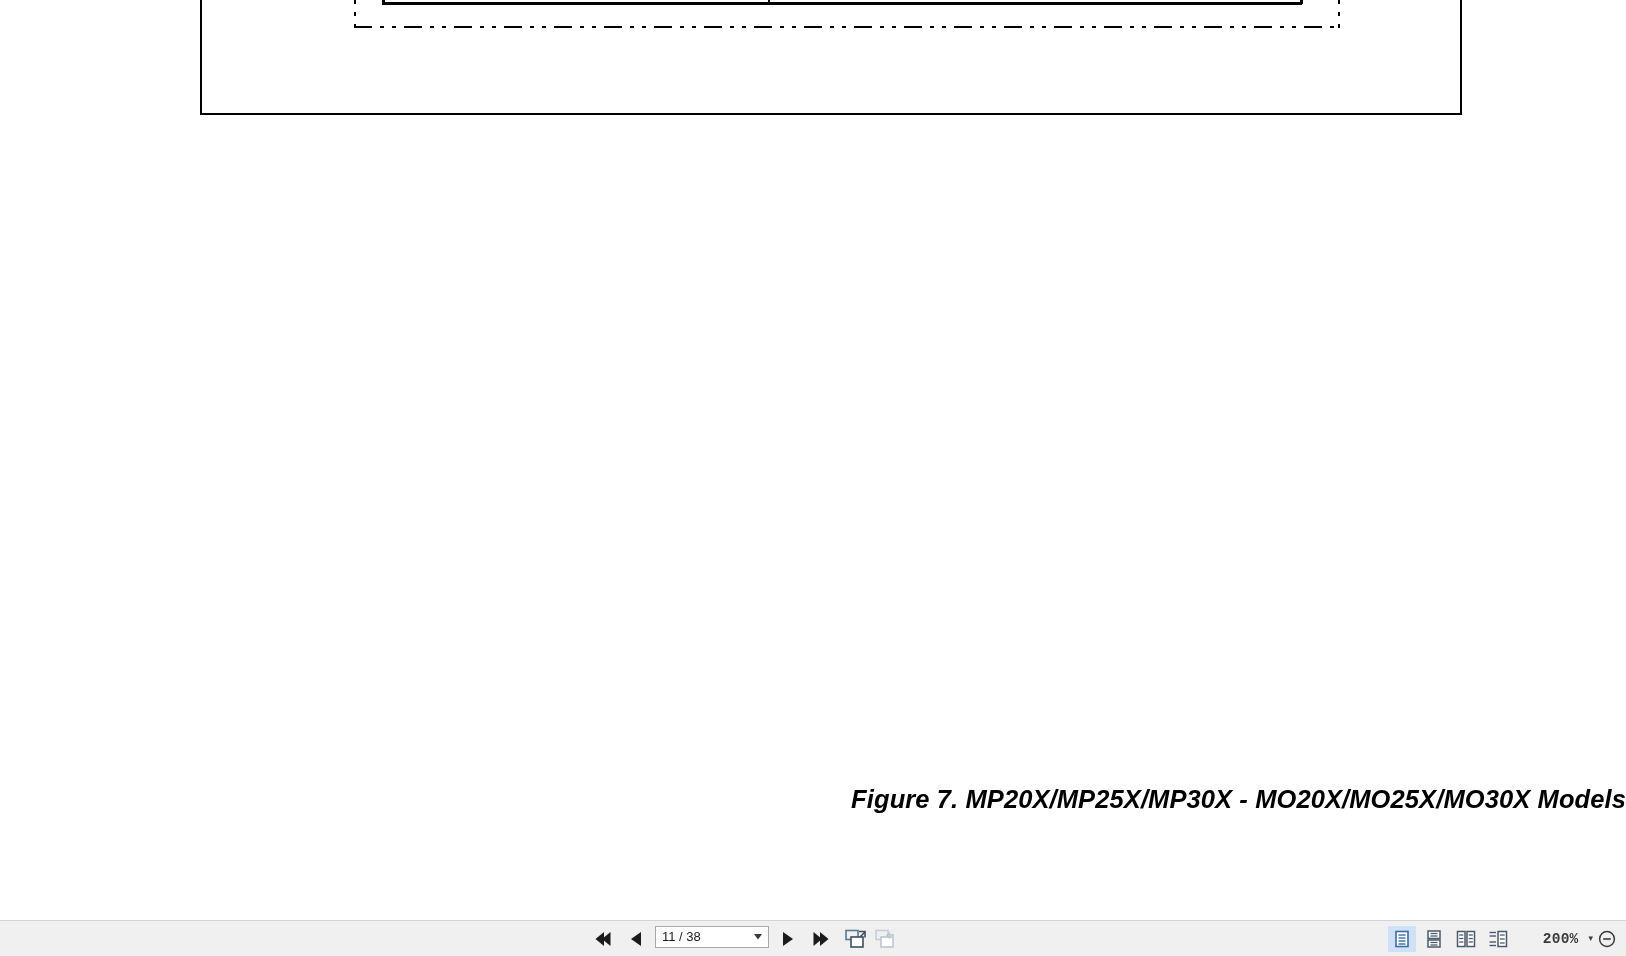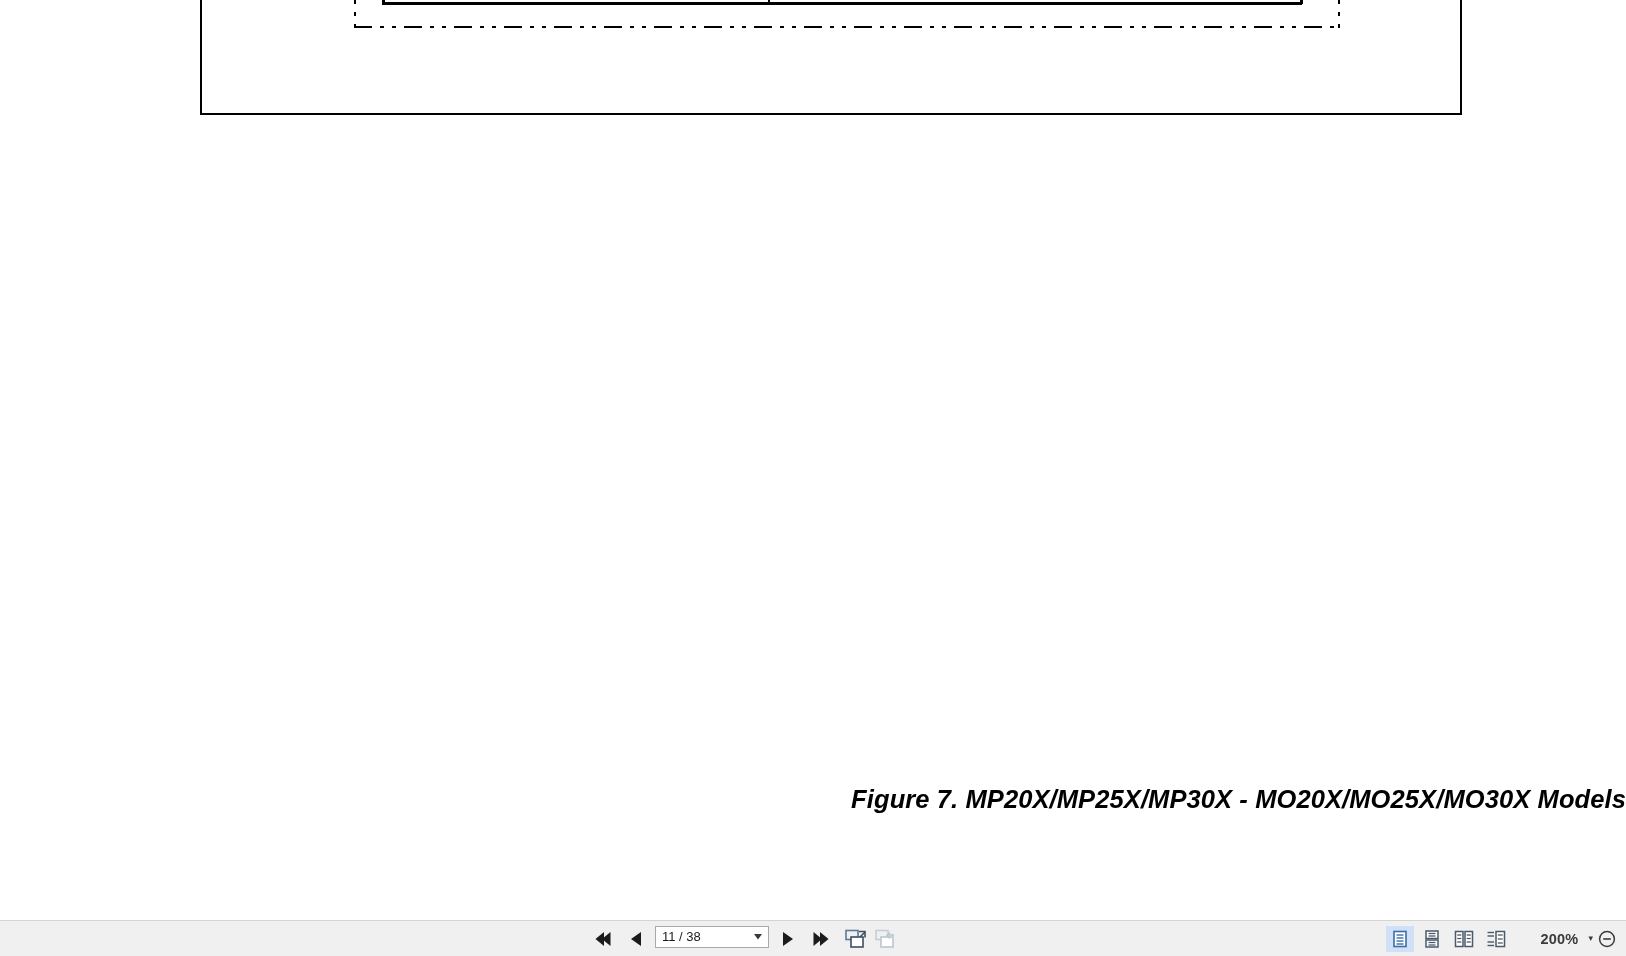--- a/index.html
+++ b/index.html
@@ -110,21 +110,21 @@
 
   .viewbtn {
     width: 28px; height: 26px;
     display: flex; align-items: center; justify-content: center;
     cursor: pointer; border: none; background: transparent;
     margin: 0 2px;
   }
   .viewbtn.active { background: #cfe0f7; }
 
   #zoom-label {
-    font-family: Liberation Sans, sans-serif;
+    font-family: Liberation Mono, monospace;
     font-size: 14.5px; font-weight: bold; color: #3a3a3a;
     margin-left: 29px; margin-right: 10px;
     letter-spacing: 0.2px;
   }
   #zoom-caret {
     font-size: 9px; color: #3a3a3a; margin-right: 3px;
     line-height: 1;
   }
   #zoom-out-btn {
     width: 22px; height: 22px; border: none; background: transparent;

